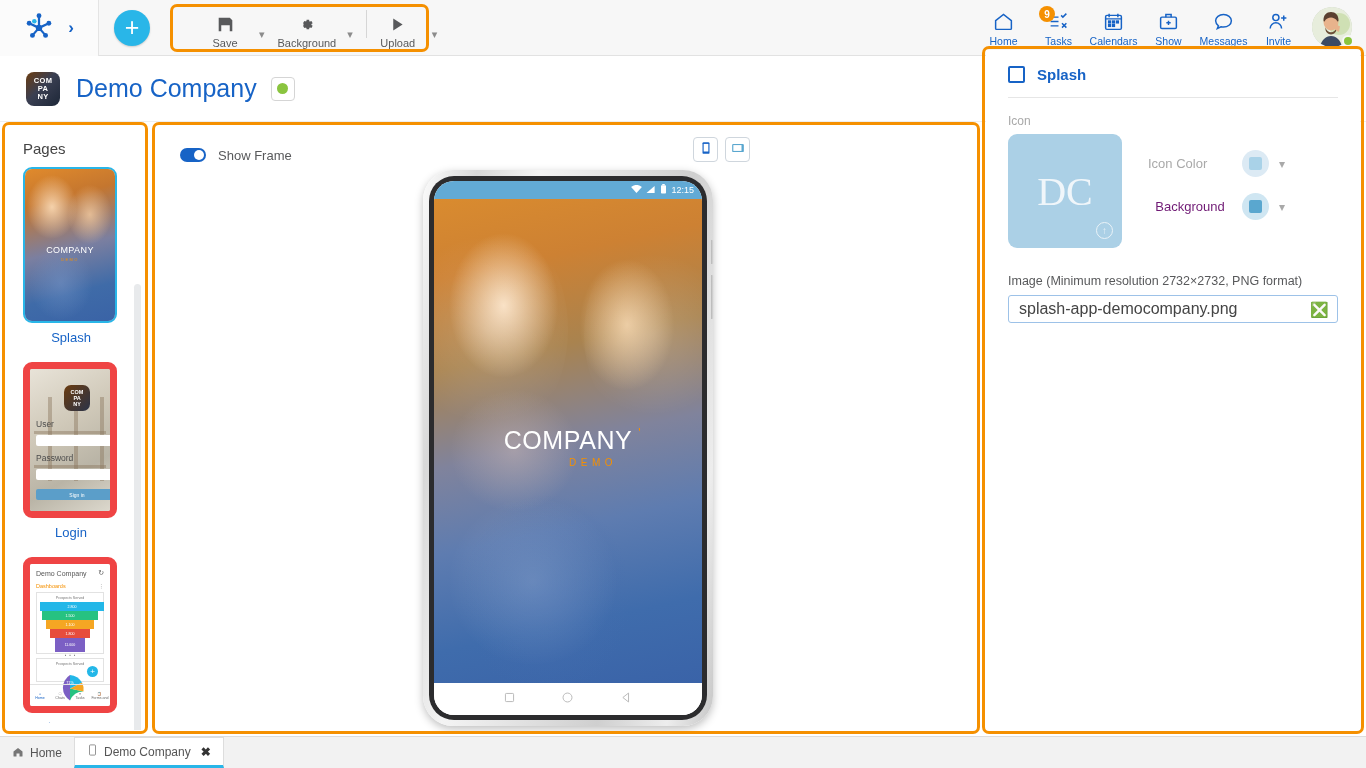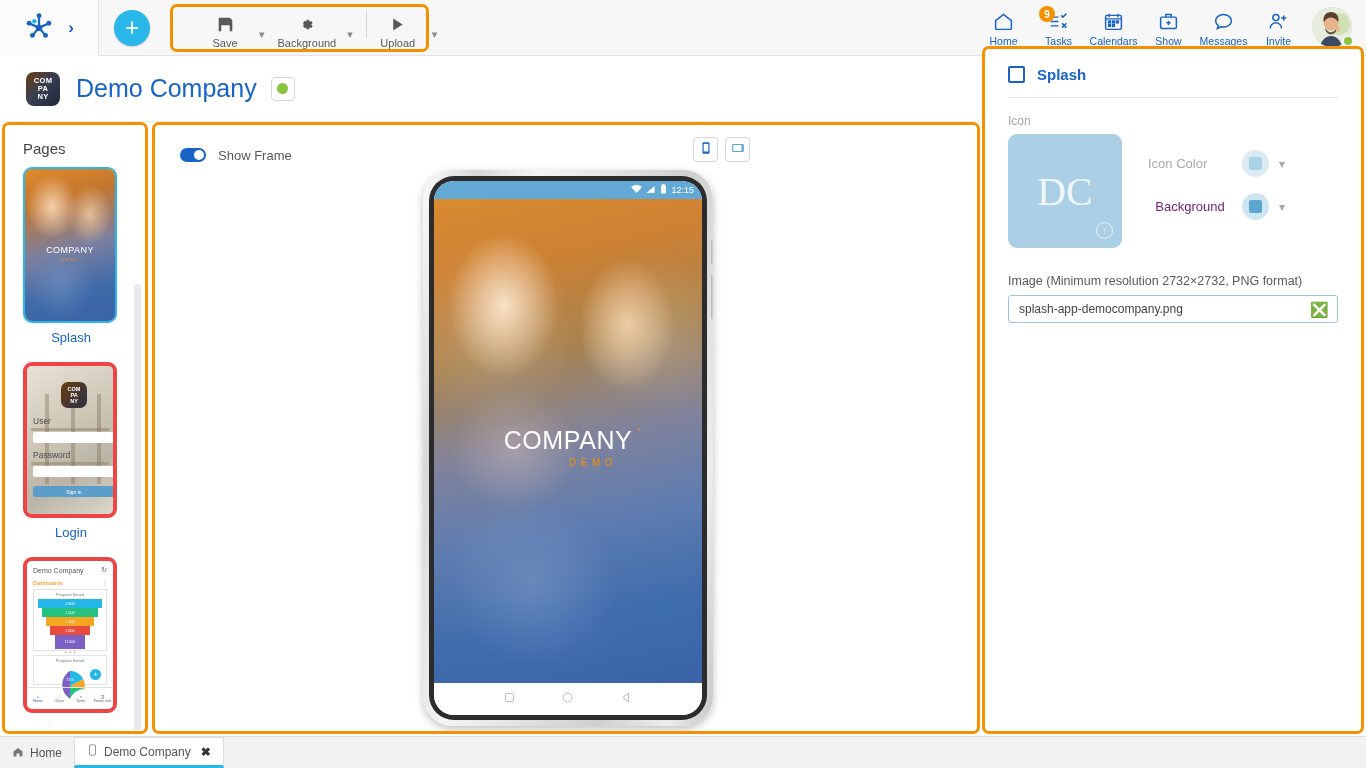--- a/index.html
+++ b/index.html
@@ -111,21 +111,21 @@
     background: #fff; overflow: hidden;
   }
   #pages-title { font-size: 15px; color: #444; padding: 14px 0 10px 18px; }
   #pages-scroll {
     height: 556px; overflow: hidden; position: relative; padding-left: 18px;
   }
   .page-item { width: 96px; margin-bottom: 17px; }
   .thumb {
     width: 94px; height: 156px; border-radius: 9px; overflow: hidden;
     position: relative; background: #ddd; cursor: pointer;
-    border: 4px solid #ef4444;
+    border: 7px solid #ef4444;
   }
   .thumb.selected { border: 2px solid #29b6e8; }
   .page-lbl { text-align: center; font-size: 13px; color: #1763c6; margin-top: 7px; cursor: pointer; }
   .page-lbl.with-ico { display: flex; align-items: center; justify-content: center; gap: 5px; font-size: 14px; }
 
   
   .art-splash { position: absolute; inset: 0; }
   .art-splash .photo {
     position: absolute; inset: 0;
     background:
@@ -272,21 +272,21 @@
   #upload-row { display: flex; align-items: center; gap: 14px; margin-top: 28px; }
   #upload-row .switch { width: 28px; height: 15px; }
   #upload-row .switch i { width: 11px; height: 11px; }
   #upload-lbl { font-size: 13px; color: #58595b; }
   #image-label { font-size: 12.5px; color: #58595b; margin-top: 26px; margin-bottom: 7px; }
   #image-field {
     height: 28px; border: 1px solid #9dc2e8; border-radius: 3px; background: #fff;
     display: flex; align-items: center; padding: 0 8px 0 10px;
   }
   #image-field input {
-    flex: 1; border: 0; outline: 0; font-size: 12px; color: #444;
+    flex: 1; border: 0; outline: 0; font-size: 16px; color: #444;
     font-family: "Liberation Sans", sans-serif; background: transparent;
   }
   #image-clear { color: #1763c6; font-size: 15px; cursor: pointer; line-height: 1; }
 
   
   #taskbar {
     position: absolute; left: 0; bottom: 0; width: 1366px; height: 32px;
     background: #f2f2f2; border-top: 1px solid #ddd; display: flex; align-items: flex-end;
   }
   .tb-item {

